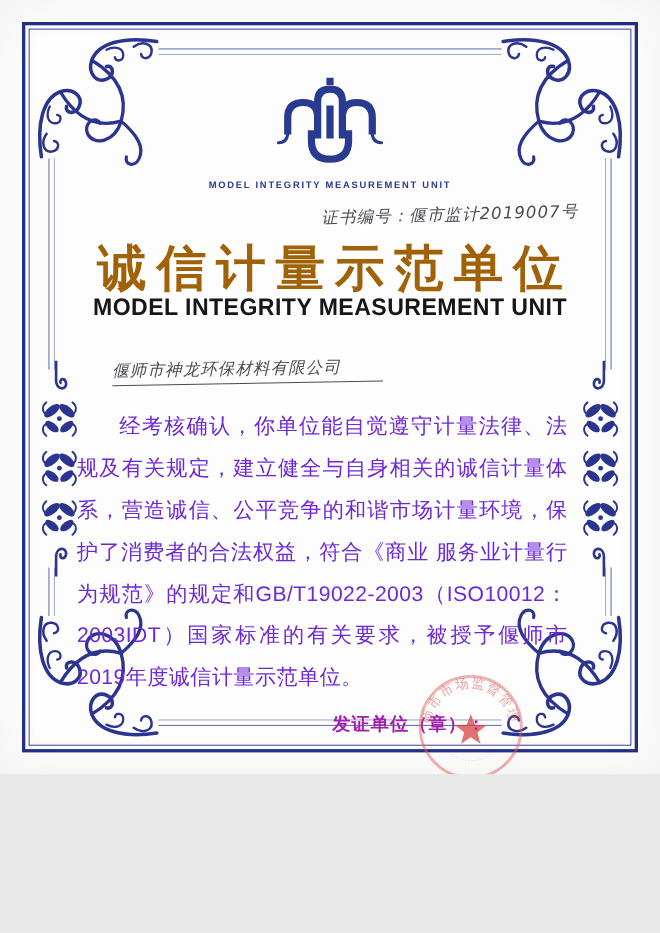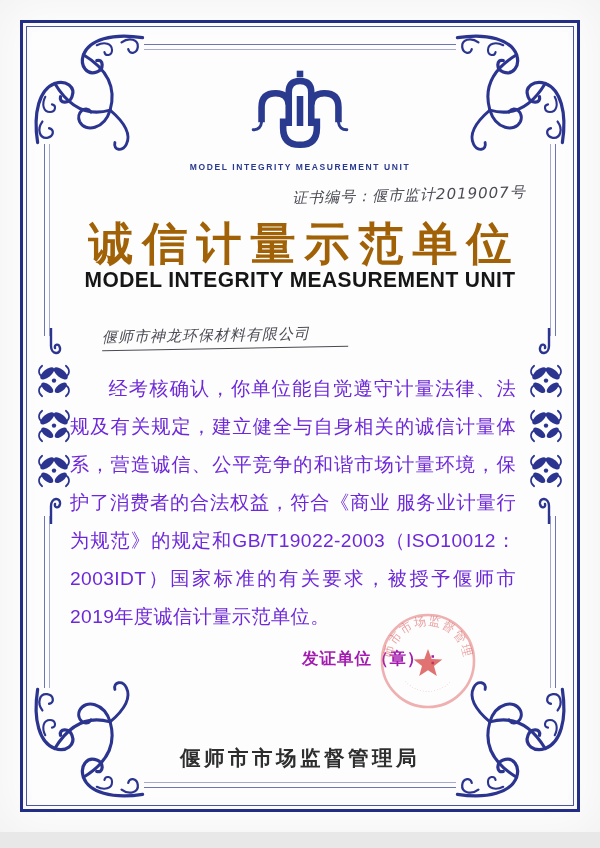--- a/index.html
+++ b/index.html
@@ -1,17 +1,17 @@
 <!DOCTYPE html>
 <html><head>
 <meta charset="utf-8">
 <style>
   html,body{margin:0;padding:0;background:#e8e8e8;}
   .page{
-    position:relative; width:600px; height:832px; margin:0 auto;
+    position:relative; width:600px; height:704px; margin:0 auto;
     background:#fdfdfd; overflow:hidden;
     font-family:"Liberation Sans", sans-serif;
     box-shadow: inset 0 0 50px rgba(0,0,0,0.05);
   }
   
   .frame-outer{position:absolute; inset:20px; border:3px solid #222d85;}
   .frame-outer2{position:absolute; inset:26px; border:1px solid #4a53a0;}
   .frame-inner{position:absolute; inset:44px; border:1px solid #6d76b2;}
   .frame-inner2{position:absolute; inset:49px; border:1px solid #a6abce;}
   .patch{position:absolute; background:#fdfdfd;}

